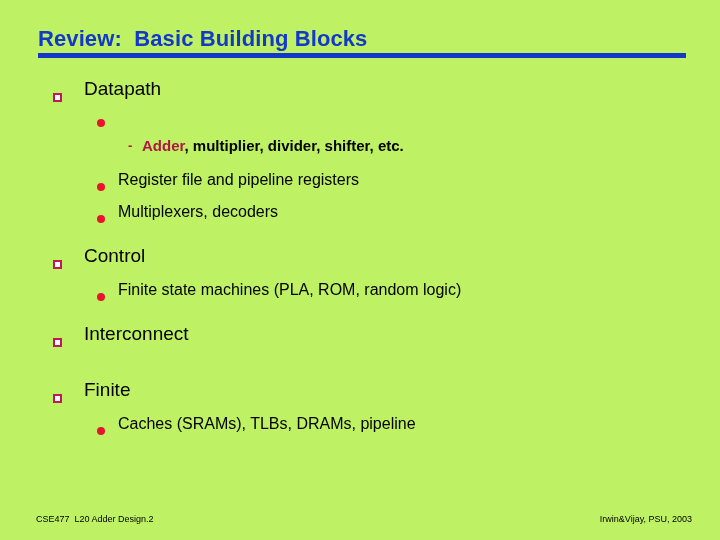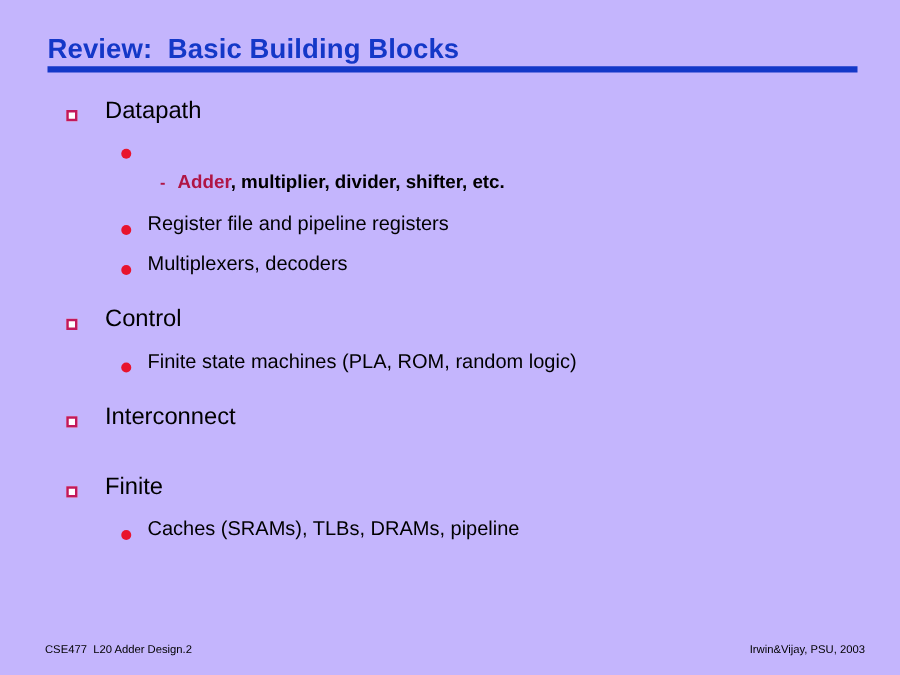--- a/index.html
+++ b/index.html
@@ -13,21 +13,21 @@
     font-family: "Liberation Sans", sans-serif;
     overflow: hidden;
     position: relative;
   }
 
   .slide {
     position: absolute;
     left: 0; top: 0;
     width: 720px;
     height: 540px;
-    background: #c4b5fd;
+    background: #bef264;
   }
 
   
   .title-block {
     position: absolute;
     left: 38px;
     top: 26px;
     width: 648px;
   }
   .slide-title {
@@ -48,21 +48,21 @@
   
   .body-block {
     position: absolute;
     left: 0;
     top: 76px;
     width: 720px;
   }
 
   .bullet-row {
     display: flex;
-    align-items: center;
+    align-items: flex-end;
   }
 
   
   .lvl1 {
     margin-top: 0;
     padding-left: 53px;
   }
   .lvl1 .marker {
     width: 31px;
     flex: 0 0 31px;

